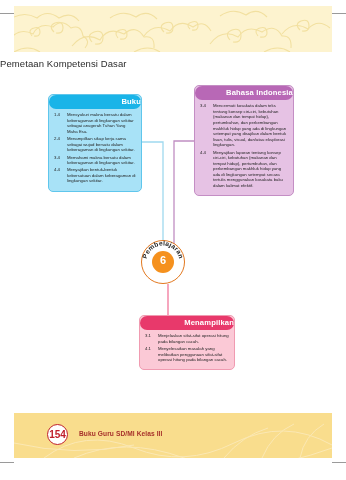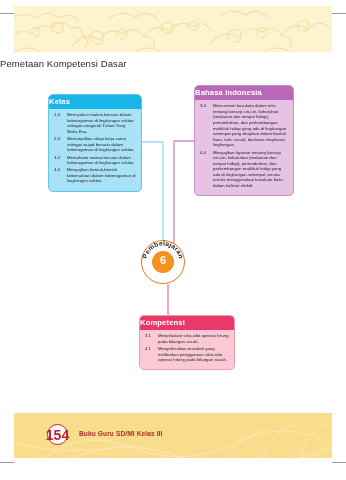--- a/index.html
+++ b/index.html
@@ -44,27 +44,28 @@
   .wires{position:absolute;left:0;top:0;width:346px;height:480px;pointer-events:none;}
 
   
   .card{
     position:absolute;
     border-radius:5px;
     overflow:hidden;
     box-sizing:border-box;
   }
   .card .hdr{
-    text-align:left;
+    text-align:right;
     color:#ffffff;
     font-weight:bold;
     font-size:7.6px;
     letter-spacing:.15px;
     padding:3.2px 0 3.4px 0;
     line-height:1;
+    border-radius:7px;
   }
   .card .body{
     padding:3px 5px 5px 5px;
   }
   .kd{
     display:flex;
     margin-bottom:1.6px;
   }
   .kd .num{
     flex:0 0 13px;
@@ -142,21 +143,21 @@
     background:#f9dd8d;
     overflow:hidden;
   }
   .footer .pat{position:absolute;left:0;top:0;}
   .pagenum{
     position:absolute;left:33px;top:11px;width:21px;height:21px;
     border-radius:50%;
     background:#ffffff;
     border:1px solid #c0202b;
     color:#c0202b;
-    font-size:14px;
+    font-size:10px;
     font-weight:bold;
     display:flex;align-items:center;justify-content:center;
     box-sizing:border-box;
   }
   .footer-text{
     position:absolute;left:65px;top:17px;
     font-size:6.6px;
     font-weight:bold;
     color:#a6312b;
     letter-spacing:.1px;
@@ -204,21 +205,21 @@
   <svg class="wires">
 
     <path d="M142 142 H163 V244" fill="none" stroke="#9fd9ef" stroke-width="1.3"></path>
 
     <path d="M194 141 H174 V244" fill="none" stroke="#c08ec2" stroke-width="1.3"></path>
 
     <path d="M168 284 V315" fill="none" stroke="#f2779b" stroke-width="1.3"></path>
   </svg>
 
   <div class="card" id="card-ppkn">
-    <div class="hdr">Kelas</div>
+    <div class="hdr">Buku</div>
     <div class="body">
       <div class="kd">
         <div class="num">1.4</div>
         <div class="txt">Mensyukuri makna bersatu dalam keberagaman di lingkungan sekitar sebagai anugerah Tuhan Yang Maha Esa.</div>
       </div>
       <div class="kd">
         <div class="num">2.4</div>
         <div class="txt">Menampilkan sikap kerja sama sebagai wujud bersatu dalam keberagaman di lingkungan sekitar.</div>
       </div>
       <div class="kd">
@@ -240,21 +241,21 @@
         <div class="txt">Mencermati kosakata dalam teks tentang konsep ciri-ciri, kebutuhan (makanan dan tempat hidup), pertumbuhan, dan perkembangan makhluk hidup yang ada di lingkungan setempat yang disajikan dalam bentuk lisan, tulis, visual, dan/atau eksplorasi lingkungan.</div>
       </div>
       <div class="kd">
         <div class="num">4.4</div>
         <div class="txt">Menyajikan laporan tentang konsep ciri-ciri, kebutuhan (makanan dan tempat hidup), pertumbuhan, dan perkembangan makhluk hidup yang ada di lingkungan setempat secara tertulis menggunakan kosakata baku dalam kalimat efektif.</div>
       </div>
     </div>
   </div>
 
   <div class="card" id="card-mtk">
-    <div class="hdr">Kompetensi</div>
+    <div class="hdr">Menampilkan</div>
     <div class="body">
       <div class="kd">
         <div class="num">3.1</div>
         <div class="txt">Menjelaskan sifat-sifat operasi hitung pada bilangan cacah.</div>
       </div>
       <div class="kd">
         <div class="num">4.1</div>
         <div class="txt">Menyelesaikan masalah yang melibatkan penggunaan sifat-sifat operasi hitung pada bilangan cacah.</div>
       </div>
     </div>

